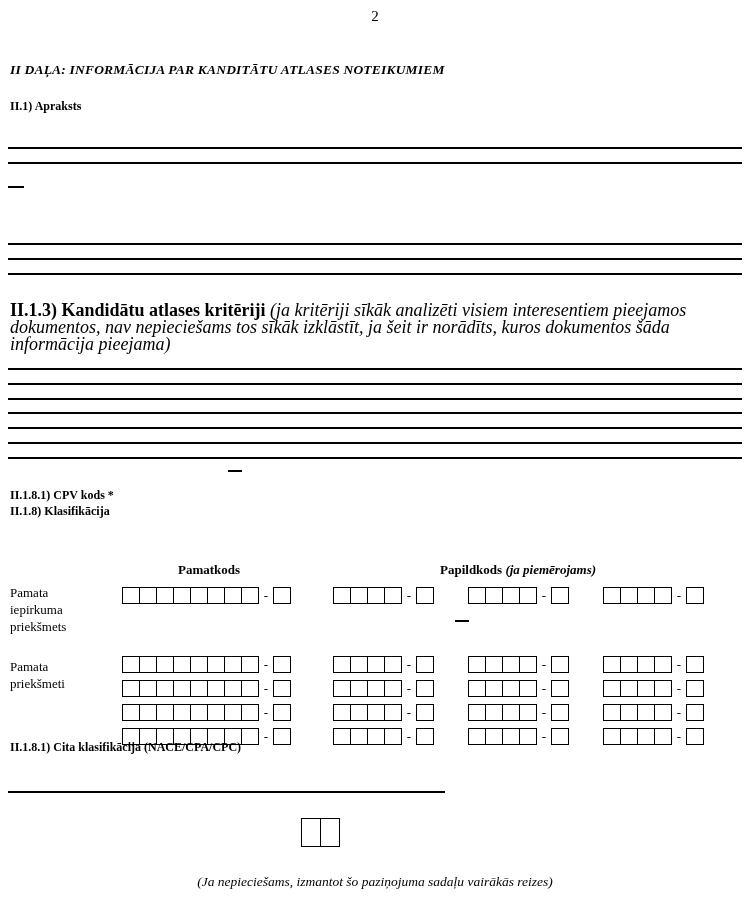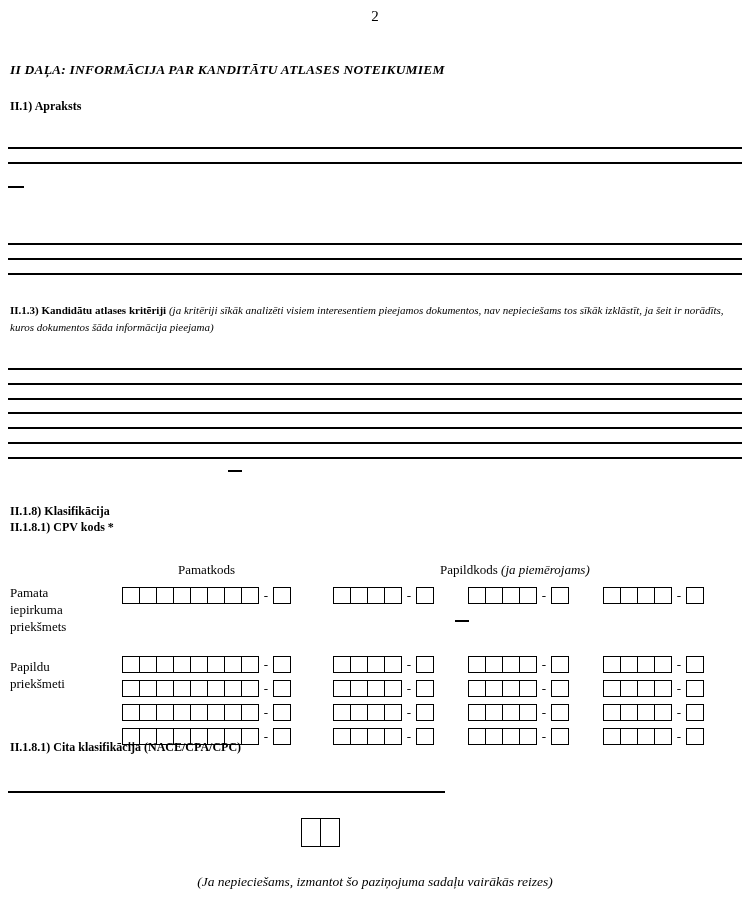--- a/index.html
+++ b/index.html
@@ -11,22 +11,22 @@
   .page { position: relative; width: 750px; height: 906px; overflow: hidden; background:#fff; }
   .bold { font-weight: bold; }
   .italic { font-style: italic; }
   .page-number { position: absolute; top: 8px; left: 0; width: 100%; text-align: center; font-size: 15px; }
   .section-title { position: absolute; left: 10px; top: 62px; margin: 0; font-size: 13.5px; font-weight: bold; letter-spacing: .2px; font-style: italic; }
   .label { position: absolute; left: 10px; font-size: 12px; white-space: nowrap; }
   .fill-line { position: absolute; left: 8px; width: 734px; height: 2px; background: #000; }
   .fill-line.short { width: 16px; }
   .fill-line.half { width: 437px; }
   .fill-line.artifact { width: 14px; height: 2px; }
-  .para { position: absolute; left: 10px; width: 732px; margin: 0; font-size: 11px; line-height: 17px; }
-  .cpv-header { position: absolute; font-size: 13px; white-space: nowrap; }
+  .para { position: absolute; left: 10px; width: 732px; margin: 0; font-size: 18px; line-height: 17px; }
+  .cpv-header { position: absolute; font-size: 13px; white-space: nowrap; font-weight: bold; }
   .row-label { position: absolute; left: 10px; width: 80px; font-size: 13px; line-height: 17px; }
   .cpv-row { display: flex; align-items: center; height: 19px; }
   #pamata-row { position: absolute; left: 122px; top: 586px; }
   #papildu-rows { position: absolute; left: 122px; top: 655px; }
   #papildu-rows .cpv-row { margin-bottom: 5px; }
   .cell-group { display: flex; }
   .cell { width: 18px; height: 17px; border: 1px solid #000; margin-left: -1px; background: #fff; }
   .cell-group .cell:first-child { margin-left: 0; }
   .cpv-dash { display: inline-block; width: 14px; text-align: center; font-size: 13px; }
   .supp-group { display: flex; align-items: center; }
@@ -60,21 +60,21 @@
   <div class="fill-line" style="top:368px"></div>
   <div class="fill-line" style="top:383px"></div>
   <div class="fill-line" style="top:398px"></div>
   <div class="fill-line" style="top:412px"></div>
   <div class="fill-line" style="top:427px"></div>
   <div class="fill-line" style="top:442px"></div>
   <div class="fill-line" style="top:457px"></div>
   <div class="fill-line artifact" style="top:470px; left:228px"></div>
 
   <div class="label bold" style="top:504px">II.1.8) Klasifikācija</div>
-  <div class="label bold" style="top:520px">II.1.8.1) CPV kods *</div>
+  <div class="label bold" style="top:488px">II.1.8.1) CPV kods *</div>
 
   <div class="cpv-header" style="left:178px; top:562px">Pamatkods</div>
   <div class="cpv-header" style="left:440px; top:562px"><span>Papildkods </span><span class="italic">(ja piemērojams)</span></div>
 
   <div class="row-label" style="top:584px">Pamata iepirkuma priekšmets</div>
   <div class="cpv-row" id="pamata-row">
       <span class="cell-group">
         <span class="cell"></span>
         <span class="cell"></span>
         <span class="cell"></span>
@@ -121,21 +121,21 @@
         </span>
         <span class="cpv-dash">-</span>
         <span class="cell-group">
           <span class="cell"></span>
         </span>
       </span>
     </div>
 
   <div class="fill-line artifact" style="top:620px; left:455px"></div>
 
-  <div class="row-label" style="top:658px">Papildu priekšmeti</div>
+  <div class="row-label" style="top:658px">Pamata priekšmeti</div>
   <div id="papildu-rows">
       <div class="cpv-row">
         <span class="cell-group">
           <span class="cell"></span>
           <span class="cell"></span>
           <span class="cell"></span>
           <span class="cell"></span>
           <span class="cell"></span>
           <span class="cell"></span>
           <span class="cell"></span>

